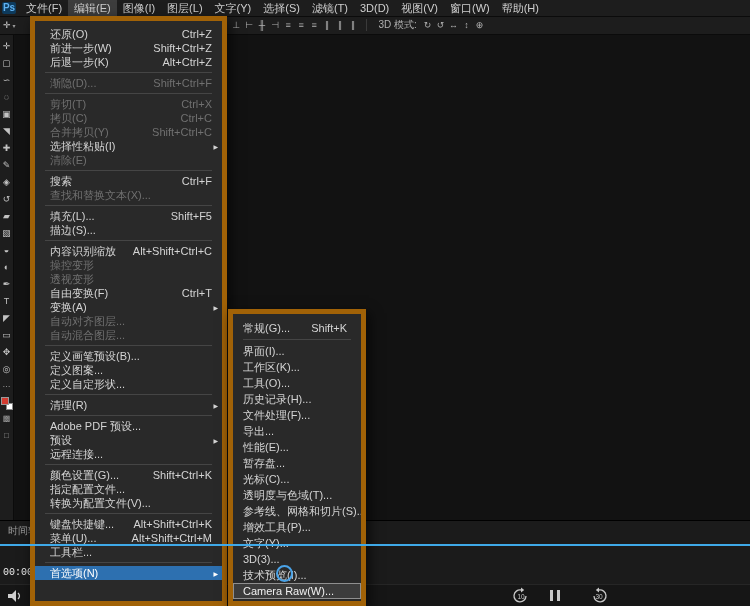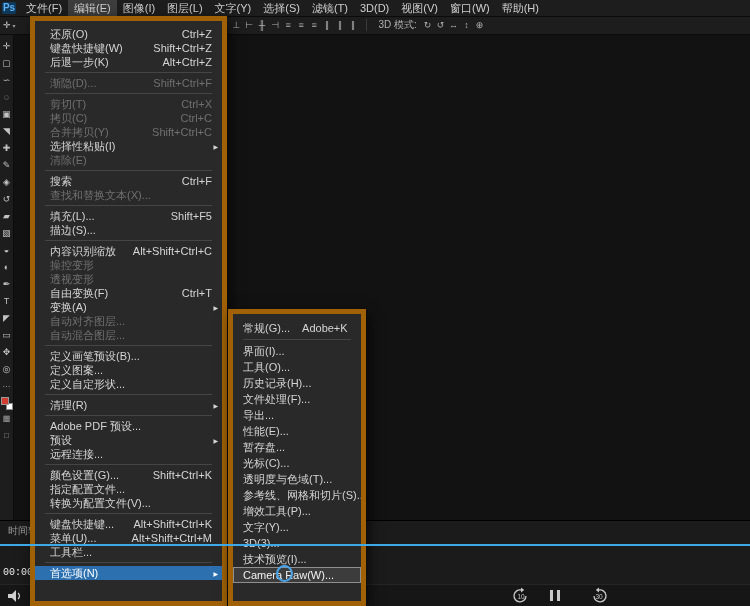--- a/index.html
+++ b/index.html
@@ -199,21 +199,21 @@
   </div>
 </div>
 
 <div id="edit-menu" class="menu">
   <div id="edit-menu-items" style="display:flex;flex-direction:column;flex:1;">
       <div class="mi">
         <span class="lbl">还原(O)</span>
         <span class="sc">Ctrl+Z</span>
       </div>
       <div class="mi">
-        <span class="lbl">键盘快捷键(W)</span>
+        <span class="lbl">前进一步(W)</span>
         <span class="sc">Shift+Ctrl+Z</span>
       </div>
       <div class="mi">
         <span class="lbl">后退一步(K)</span>
         <span class="sc">Alt+Ctrl+Z</span>
       </div>
       <div class="menu-sep"></div>
       <div class="mi disabled">
         <span class="lbl">渐隐(D)...</span>
         <span class="sc">Shift+Ctrl+F</span>
@@ -333,25 +333,28 @@
         <span class="lbl">首选项(N)</span>
         <span class="arr">▶</span>
       </div>
     </div>
 </div>
 
 <div id="pref-menu" class="menu">
   <div id="pref-menu-items" style="display:flex;flex-direction:column;flex:1;">
       <div class="pmi">
         <span class="lbl">常规(G)...</span>
-        <span class="sc">Adobe+K</span>
+        <span class="sc">Shift+K</span>
       </div>
       <div class="menu-sep"></div>
       <div class="pmi">
         <span class="lbl">界面(I)...</span>
+      </div>
+      <div class="pmi">
+        <span class="lbl">工作区(K)...</span>
       </div>
       <div class="pmi">
         <span class="lbl">工具(O)...</span>
       </div>
       <div class="pmi">
         <span class="lbl">历史记录(H)...</span>
       </div>
       <div class="pmi">
         <span class="lbl">文件处理(F)...</span>
       </div>

